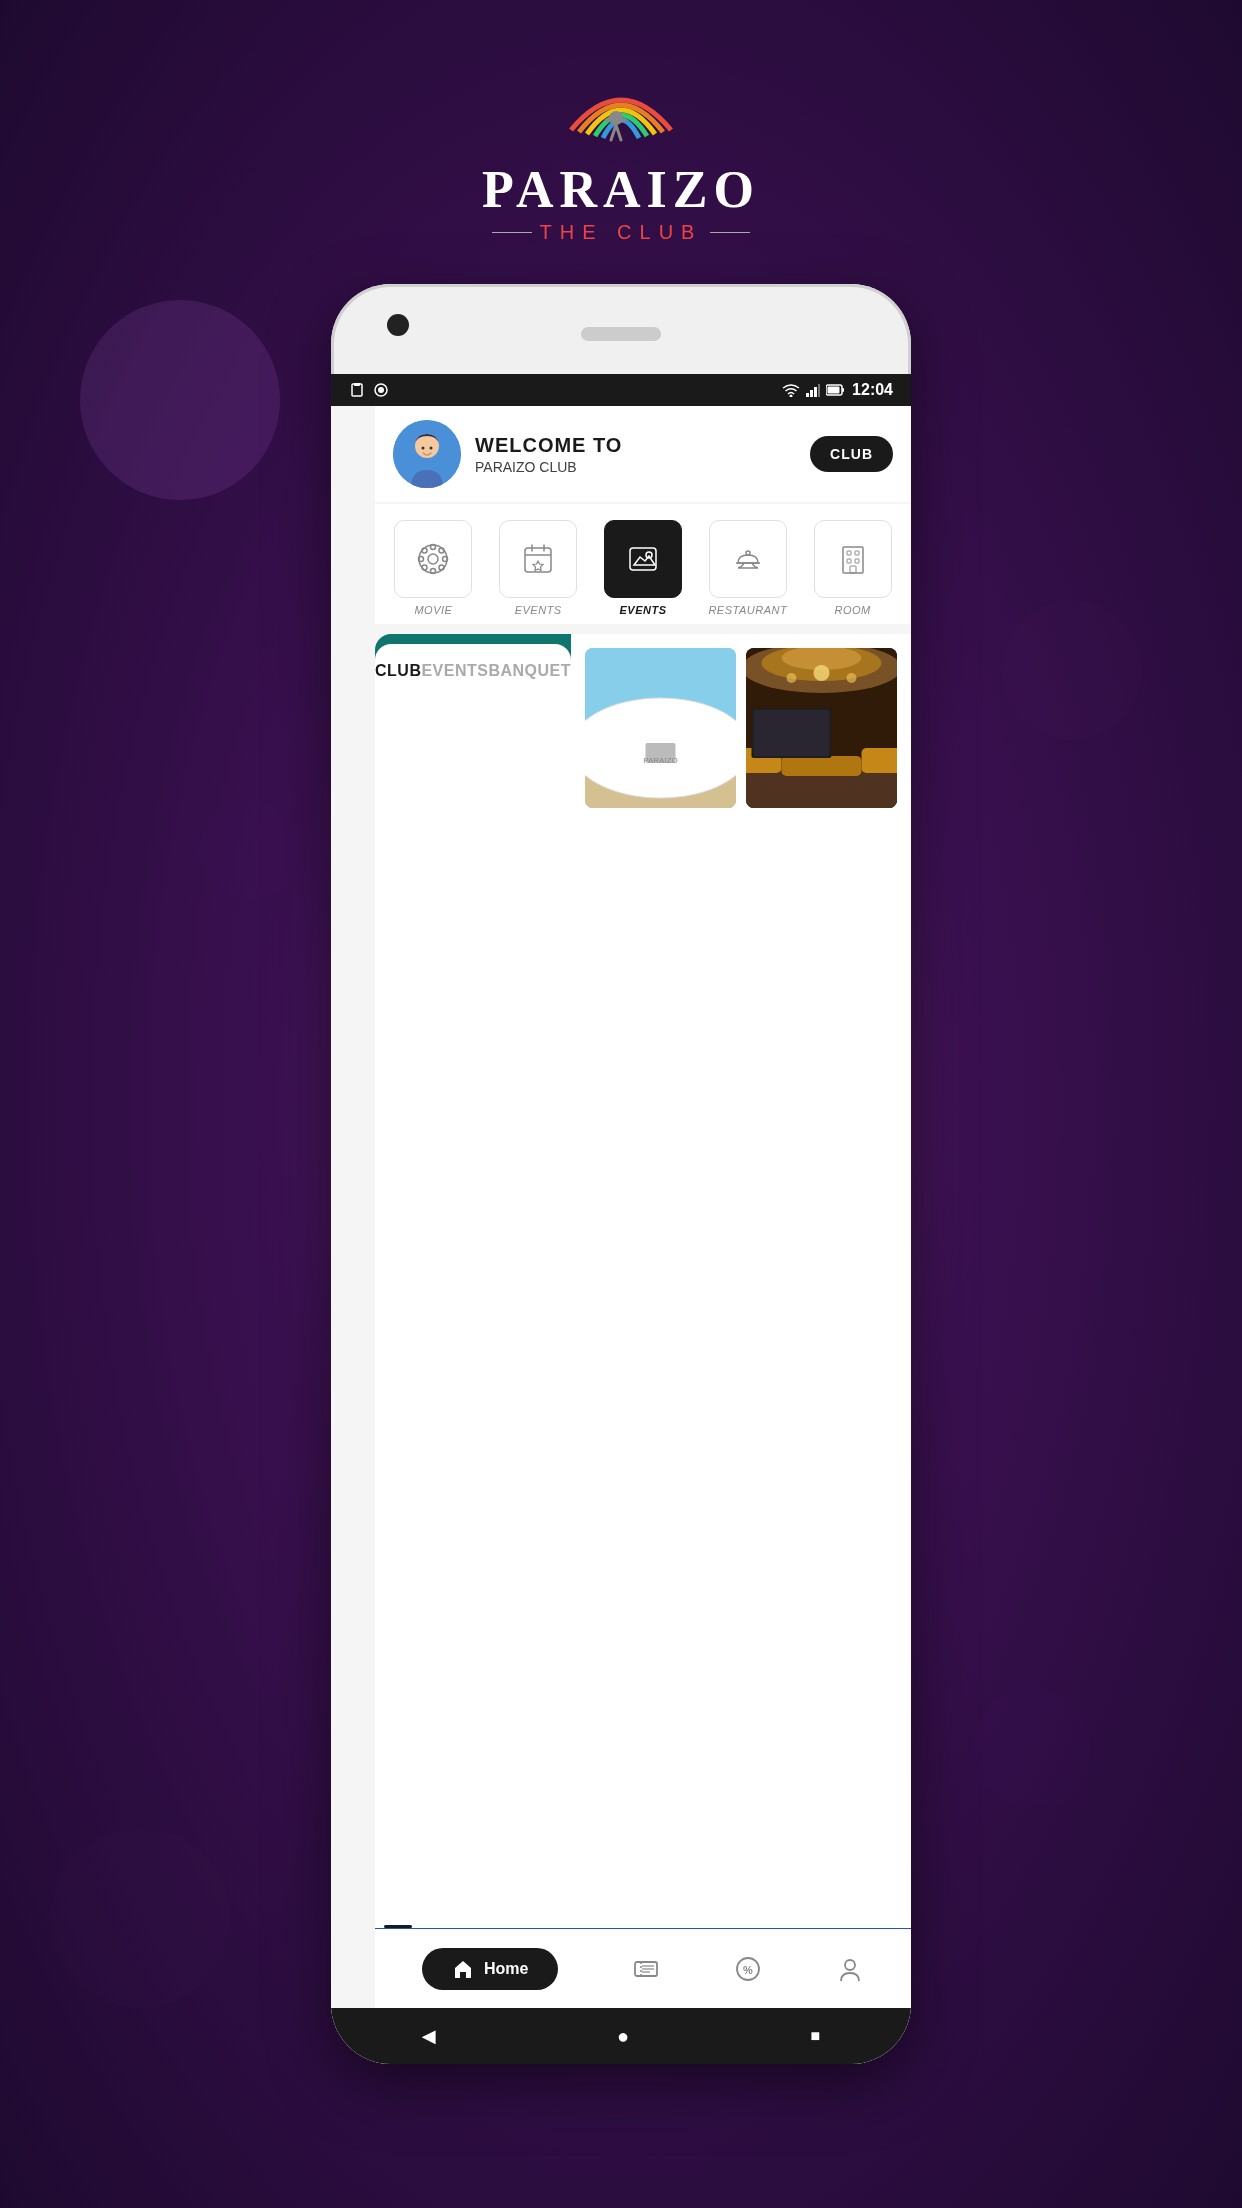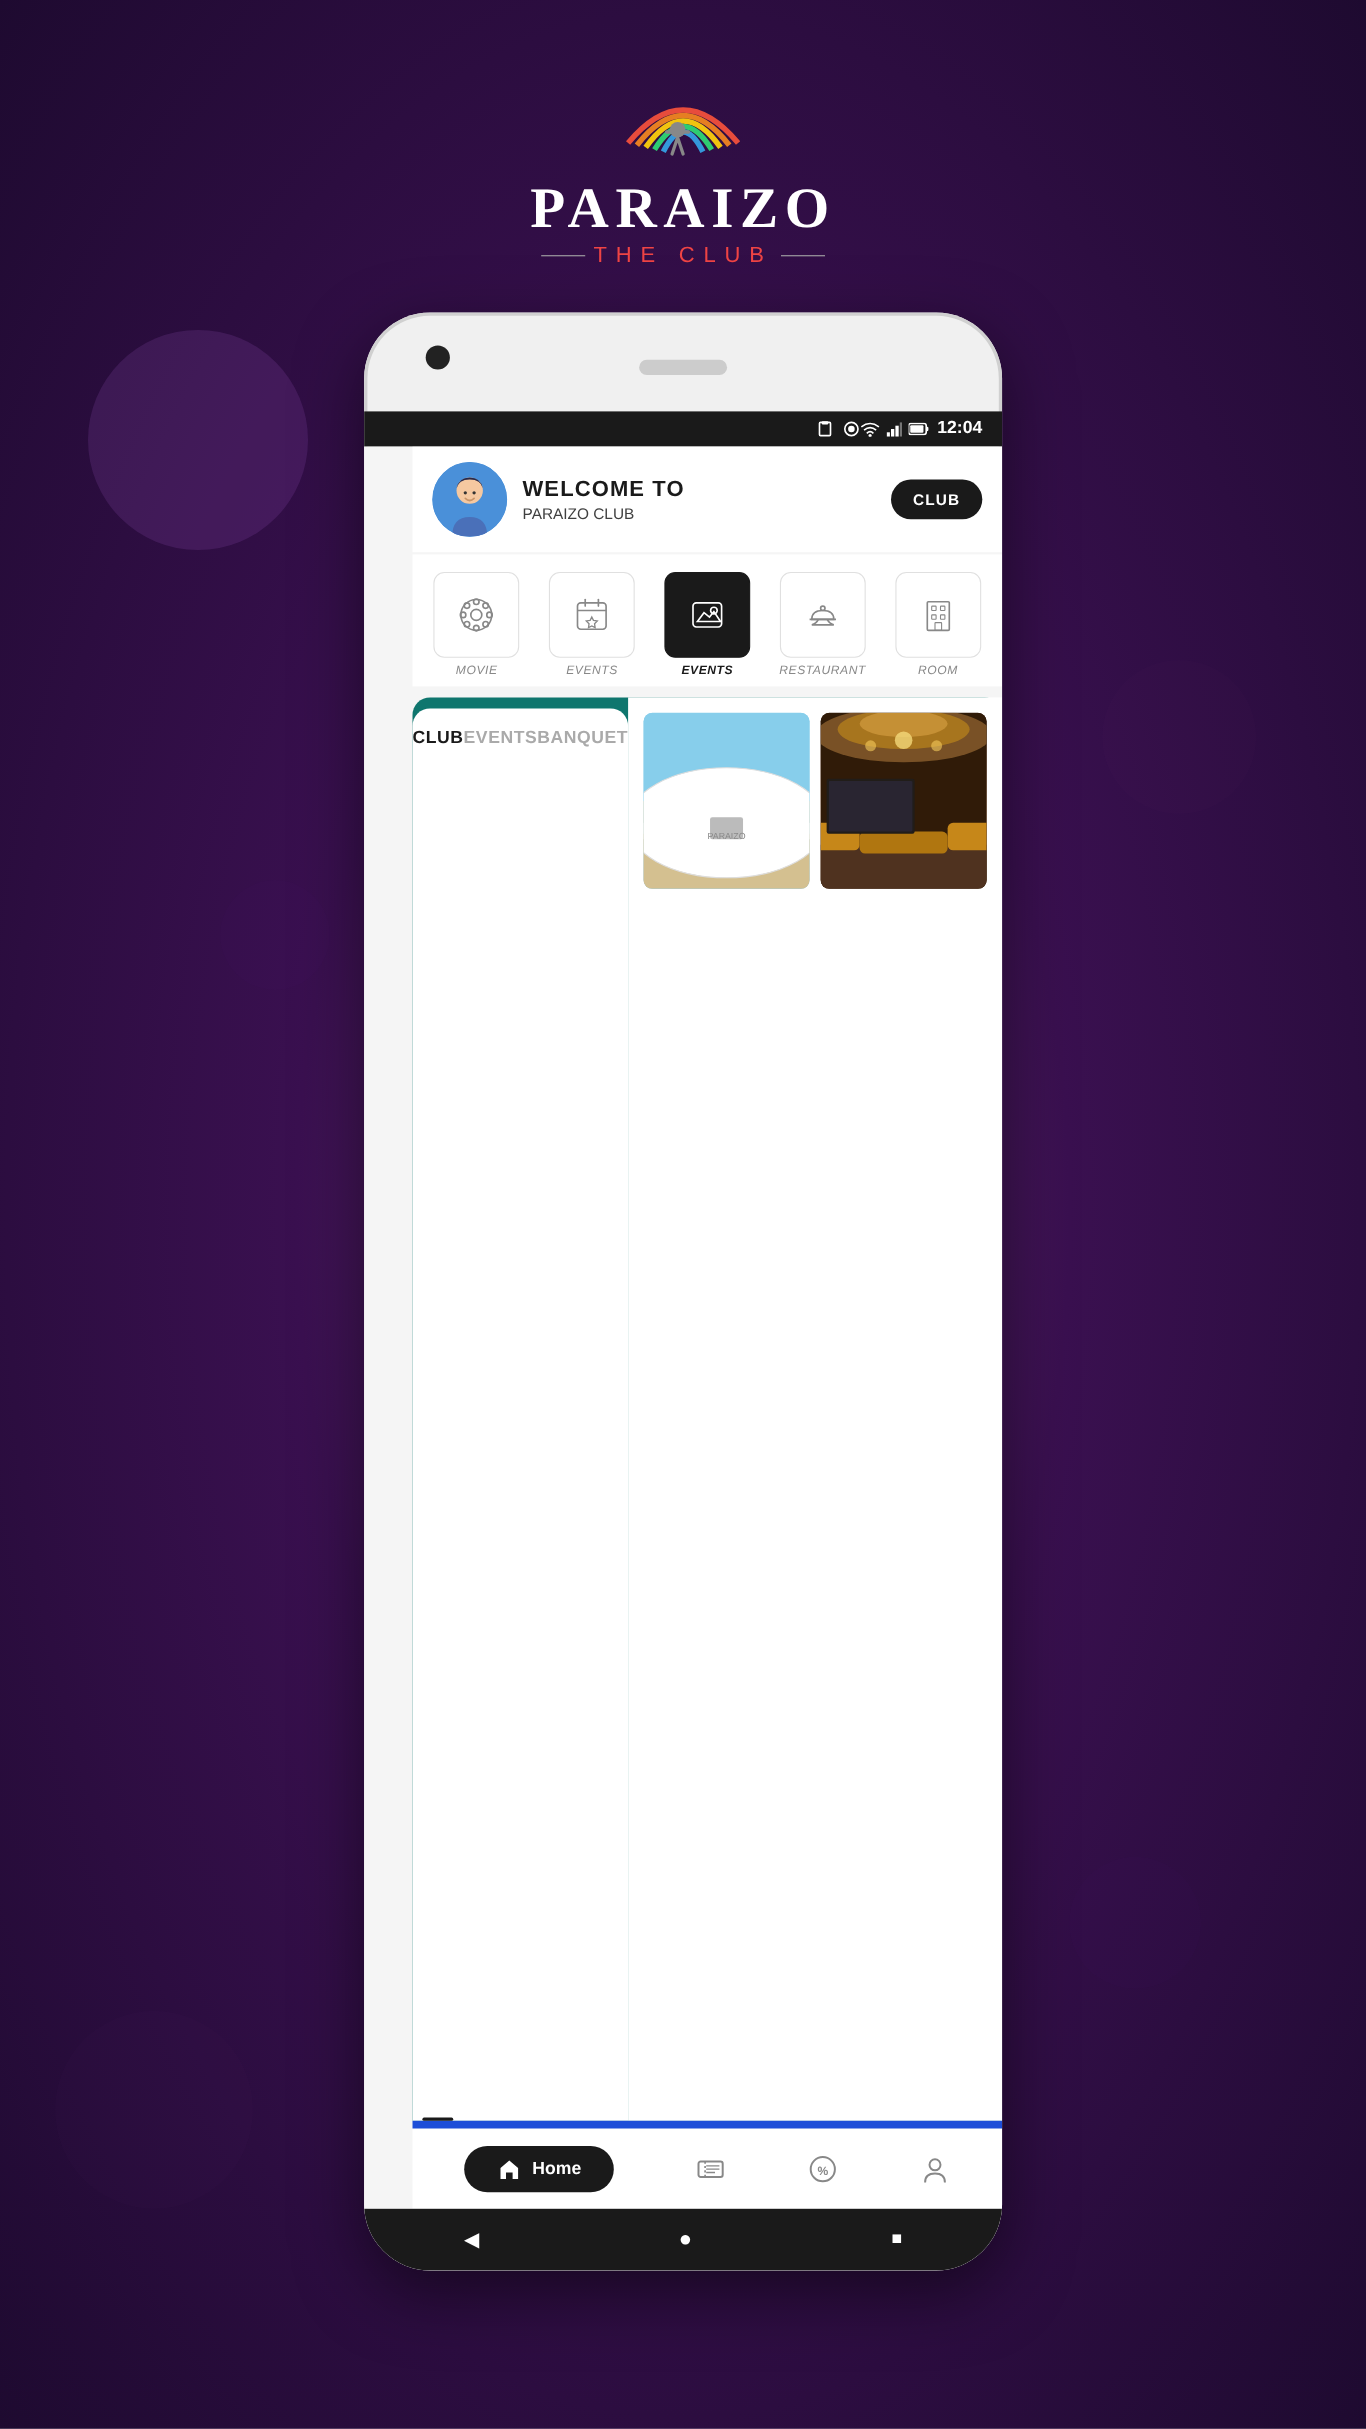--- a/index.html
+++ b/index.html
@@ -113,21 +113,21 @@
       border-radius: 7px;
     }
 
     
     .status-bar {
       width: 100%;
       height: 29px;
       background: #1a1a1a;
       display: flex;
       align-items: center;
-      justify-content: flex-end;
+      justify-content: space-between;
       padding: 16px 18px;
       flex-shrink: 0;
     }
 
     .status-left {
       display: flex;
       align-items: center;
       gap: 8px;
     }
 
@@ -327,21 +327,21 @@
 
     
     .bottom-nav {
       width: 100%;
       height: 80px;
       background: white;
       display: flex;
       align-items: center;
       justify-content: space-around;
       padding: 0 10px;
-      border-top: 7px solid #1d4ed8;
+      border-top: 1px solid #1d4ed8;
       flex-shrink: 0;
     }
 
     .bottom-nav-item {
       display: flex;
       flex-direction: column;
       align-items: center;
       gap: 4px;
       cursor: pointer;
     }

